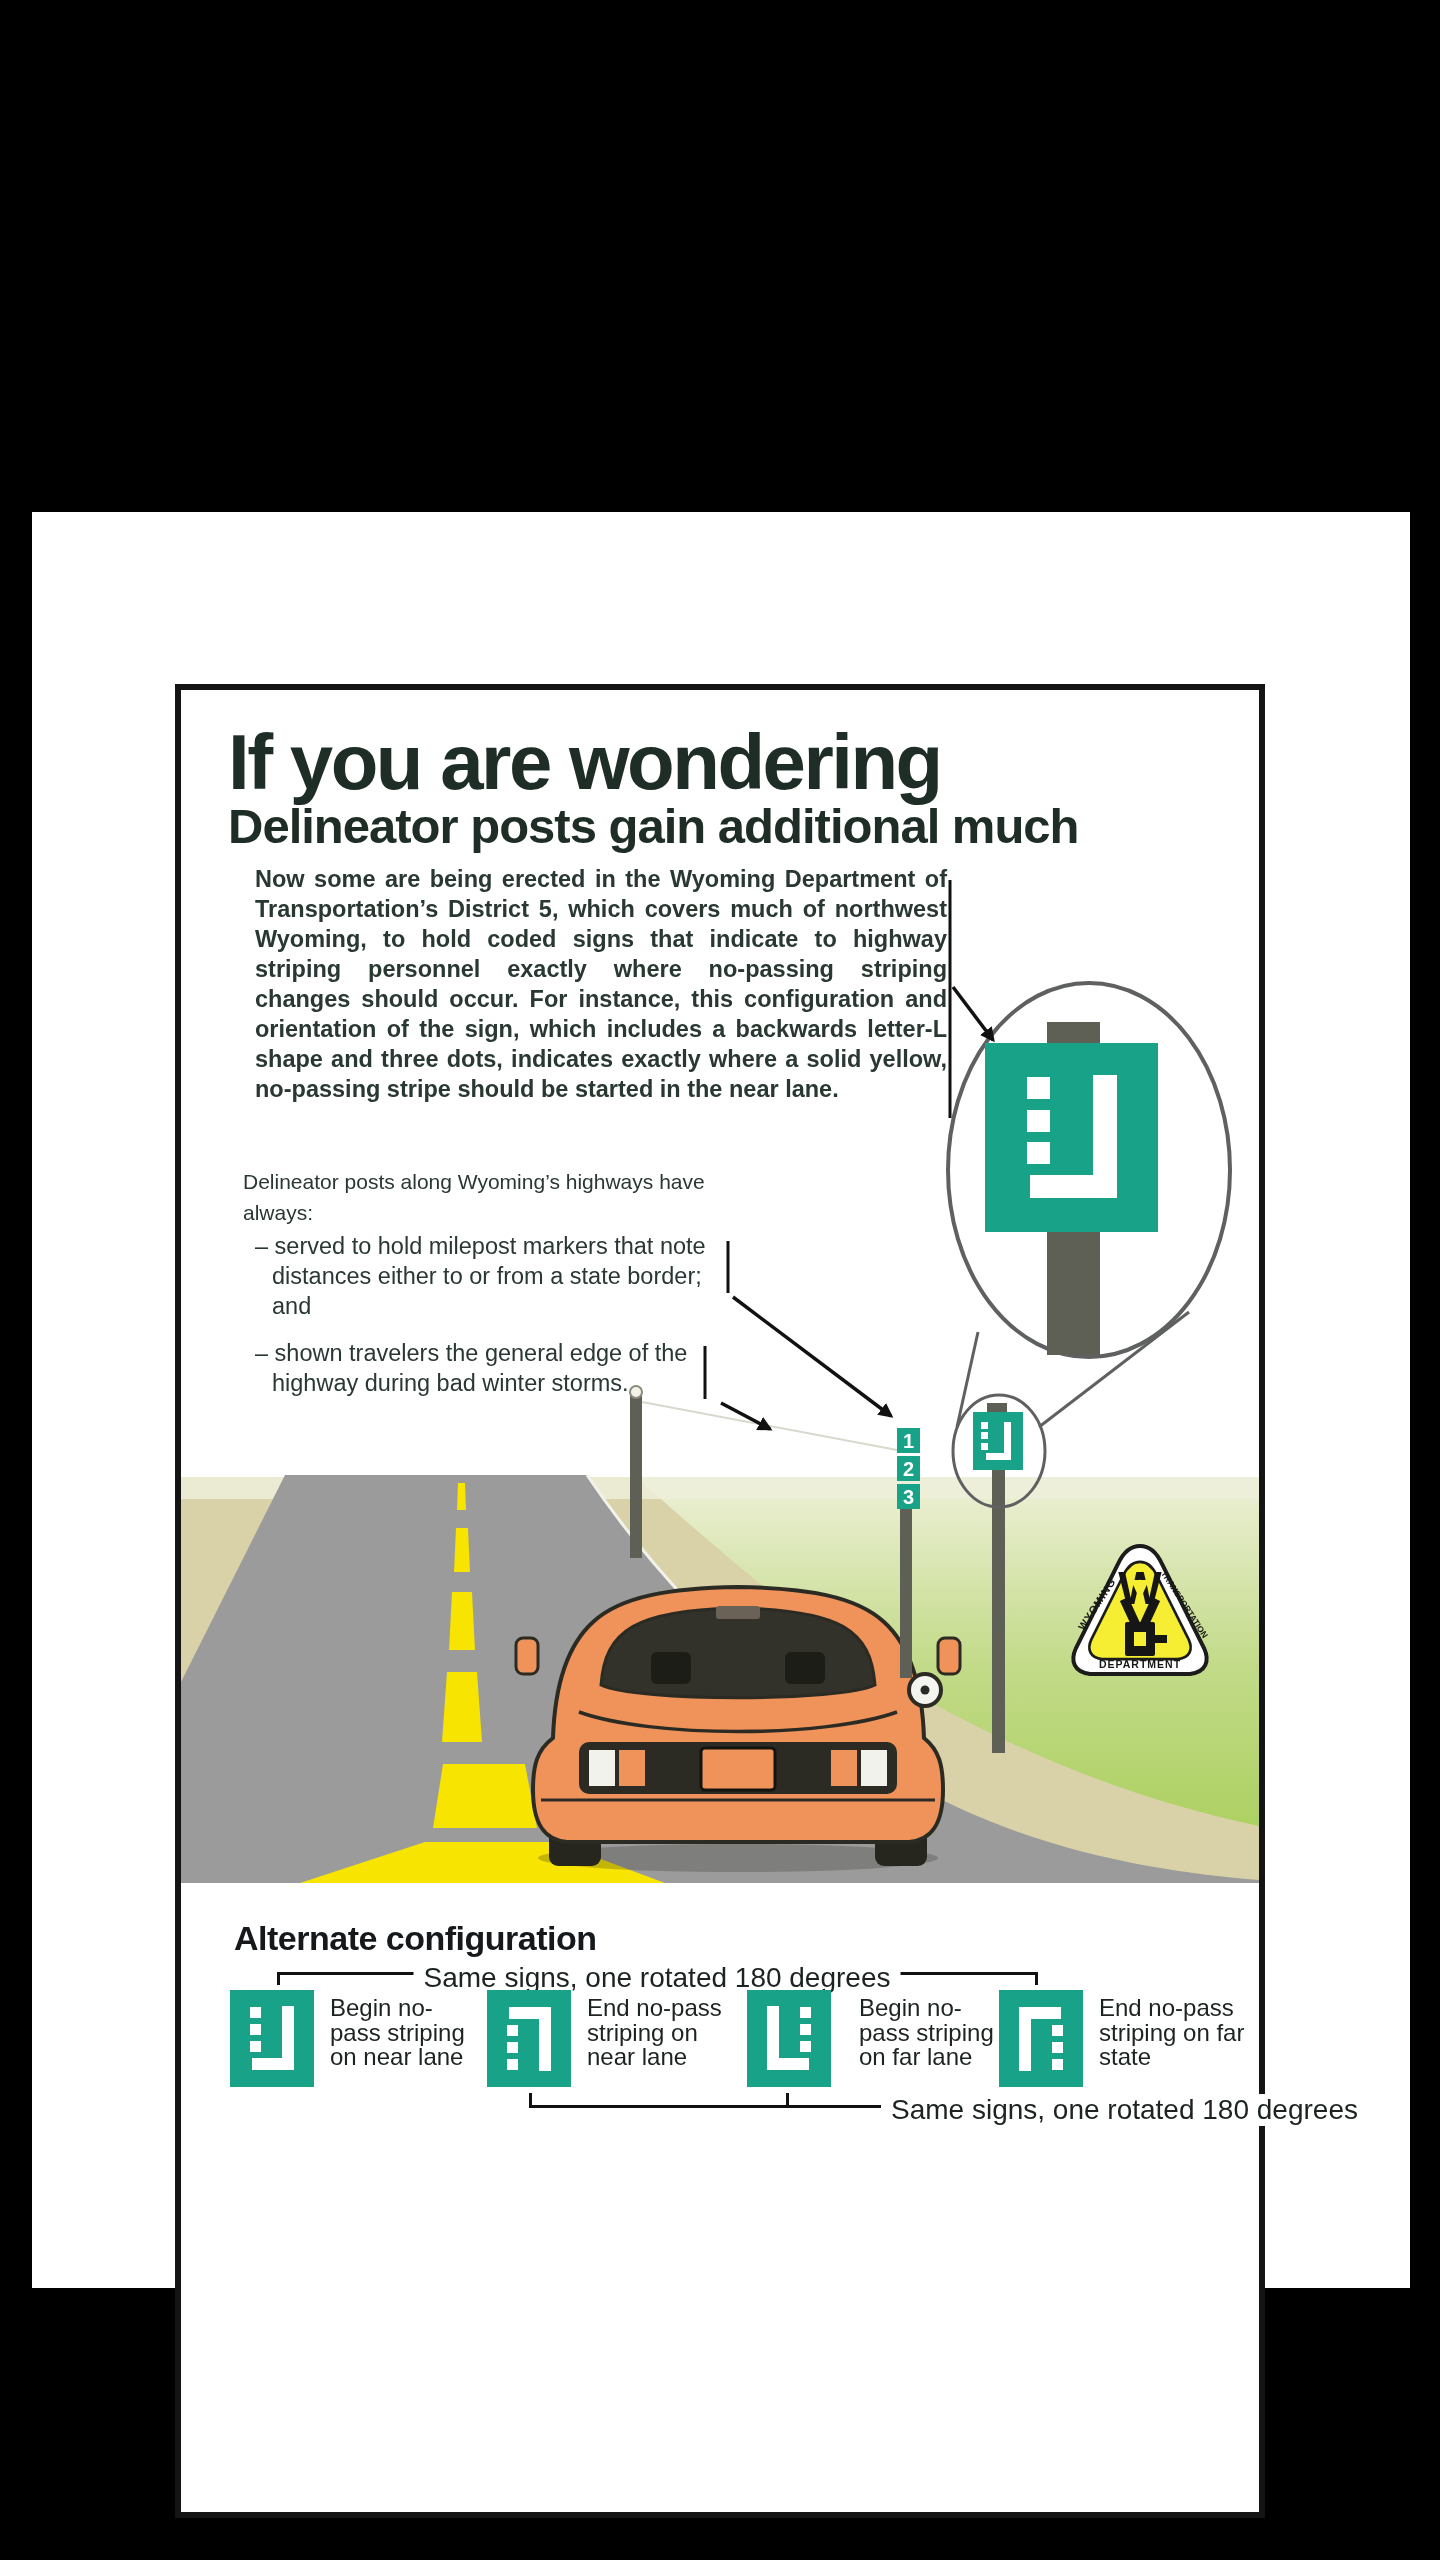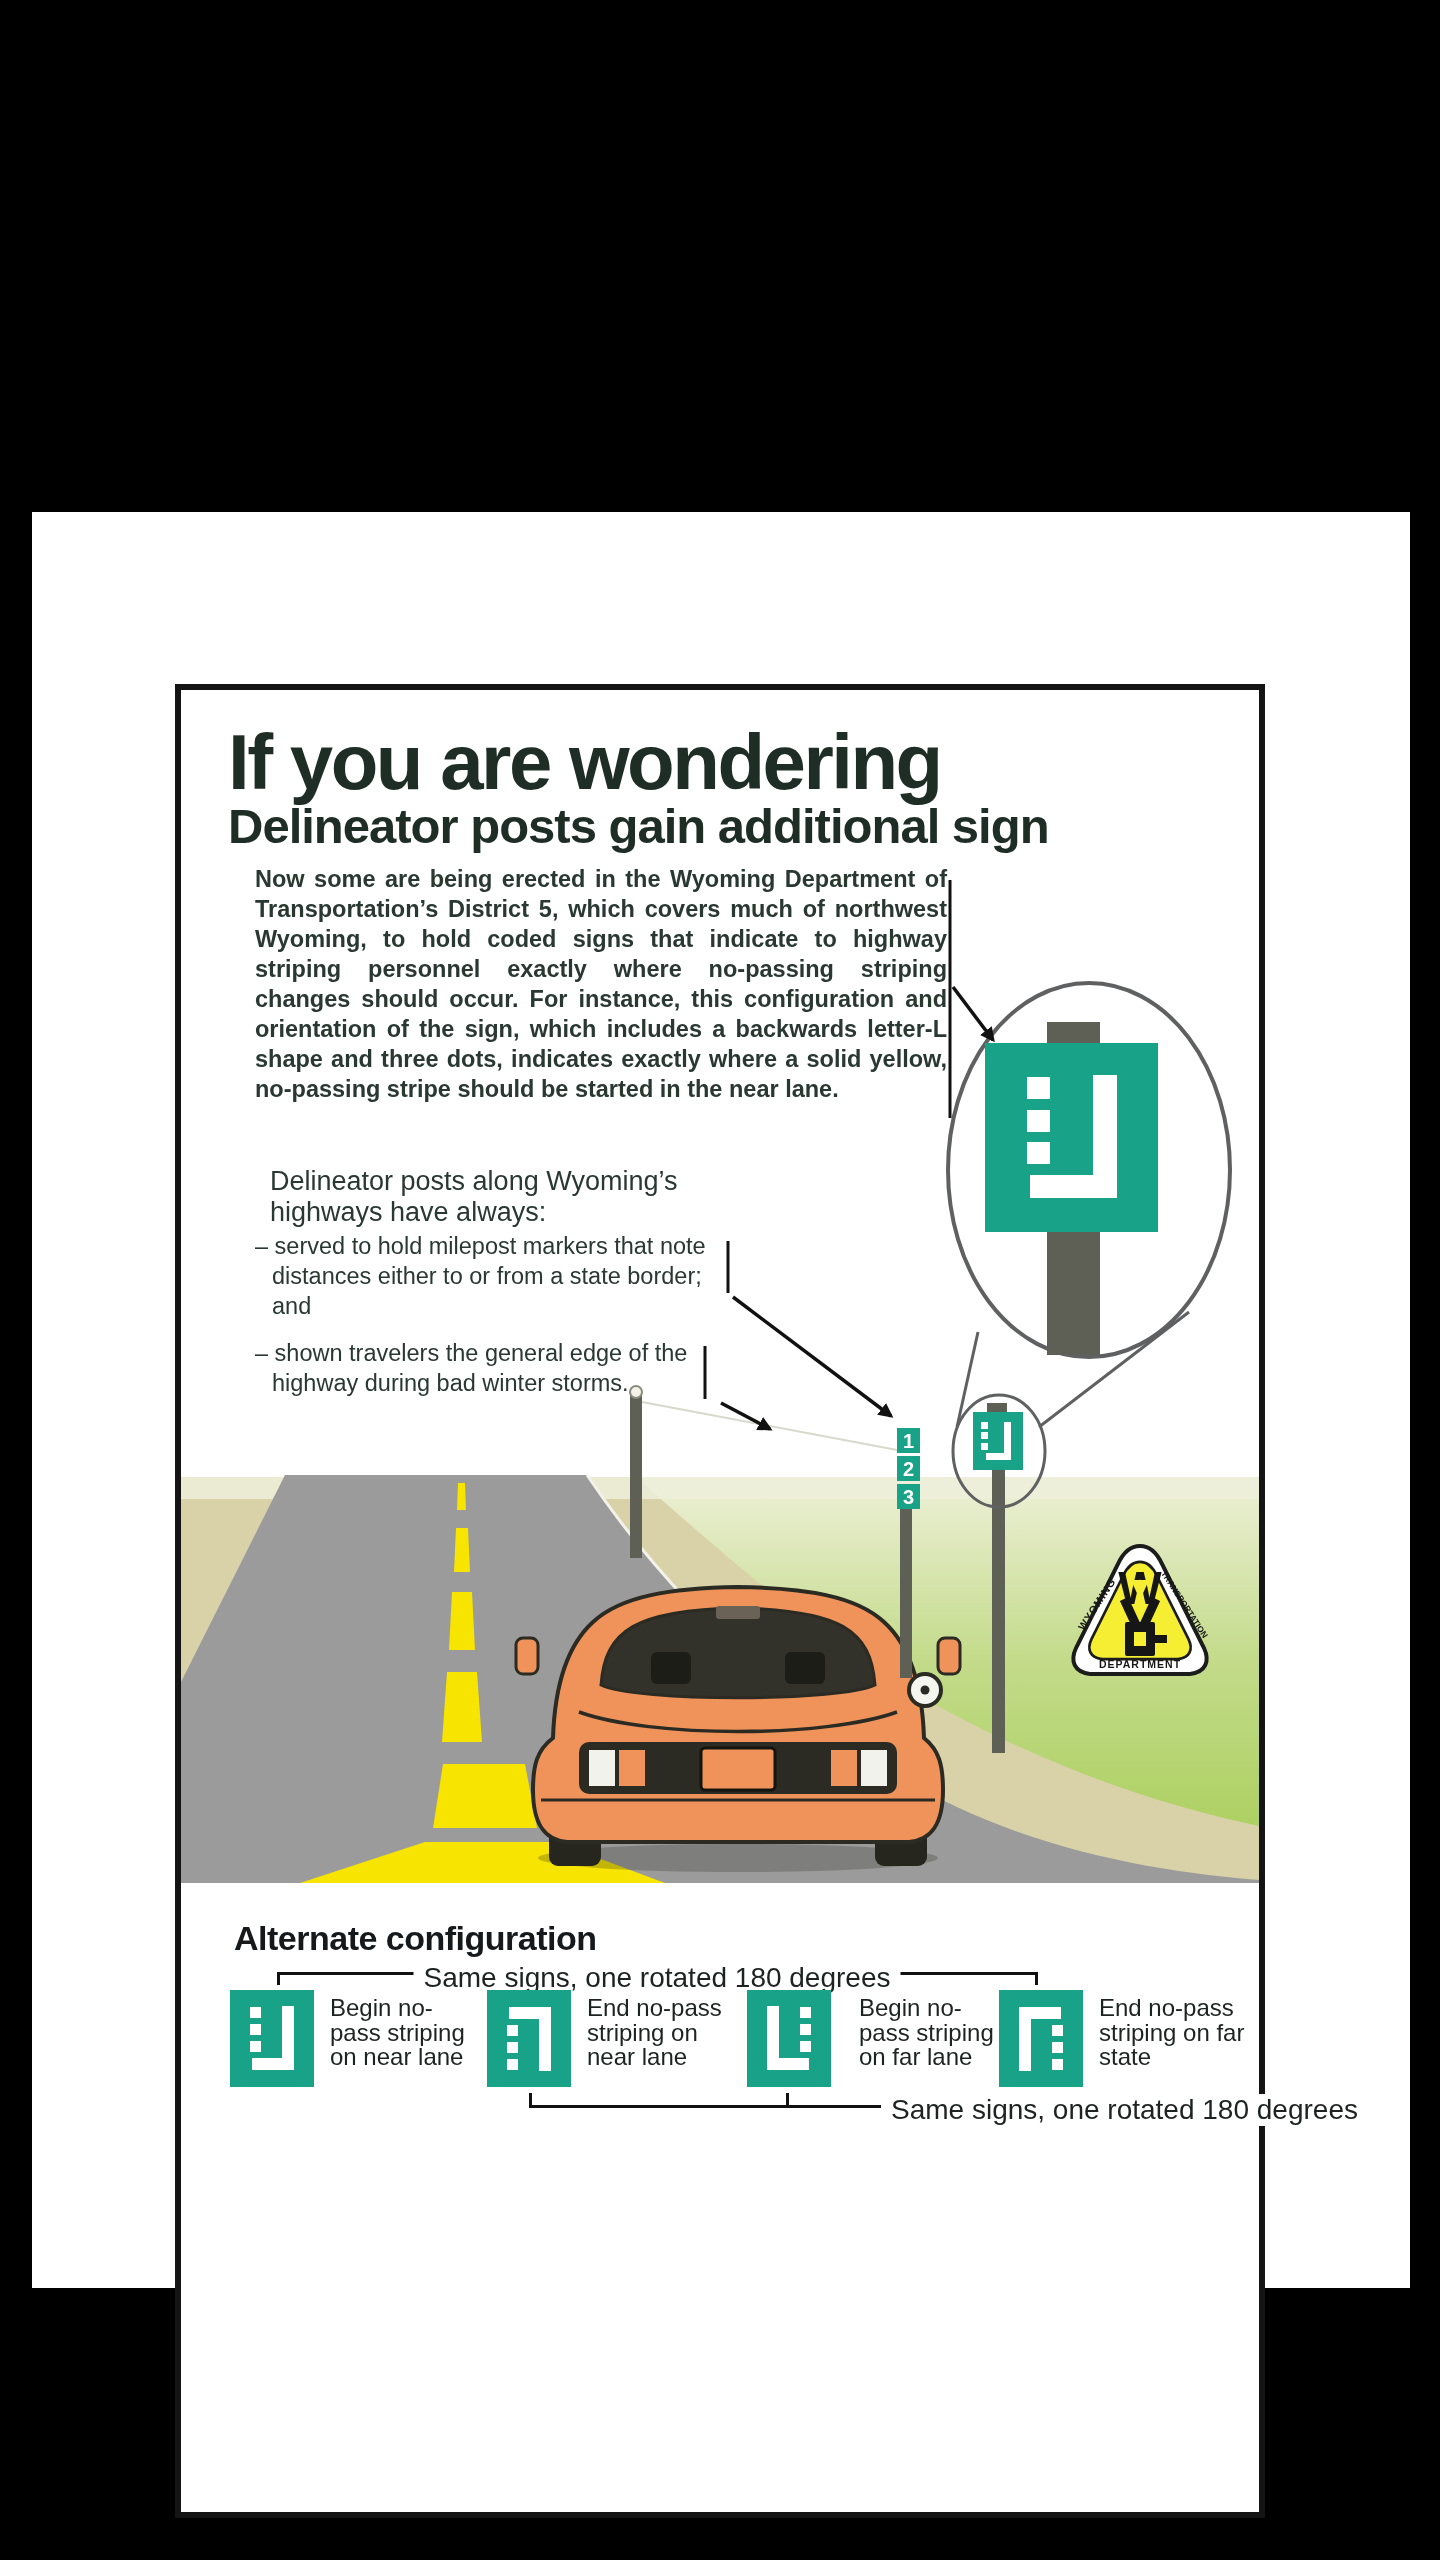--- a/index.html
+++ b/index.html
@@ -8,41 +8,41 @@
     --logoyellow:#f6ee33;
   }
   *{margin:0;padding:0;box-sizing:border-box}
   html,body{width:1440px;height:2560px;background:#000;font-family:"Liberation Sans",sans-serif;position:relative;overflow:hidden}
   .page{position:absolute;left:32px;top:512px;width:1378px;height:1776px;background:#fff}
   .board{position:absolute;left:175px;top:684px;width:1090px;height:1834px;border:6px solid #141414;background:#fff}
   .t{position:absolute;color:var(--body)}
   .title{left:47px;top:33px;font-size:78px;line-height:1;font-weight:bold;letter-spacing:-2.5px;color:var(--title)}
   .subtitle{left:47px;top:112px;font-size:49px;line-height:1;font-weight:bold;letter-spacing:-1px;color:var(--title)}
   .intro{left:74px;top:174px;width:692px;font-size:23.5px;line-height:30px;font-weight:600;text-align:justify;color:var(--body)}
-  .lead{left:89px;top:476px;width:520px;font-size:27px;line-height:31px;color:var(--body)}
+  .lead{left:62px;top:476px;width:520px;font-size:21px;line-height:31px;color:var(--body)}
   .fact{left:74px;font-size:23.5px;line-height:30px;color:var(--body);padding-left:17px;text-indent:-17px}
   .fact1{top:541px;width:472px}
   .fact2{top:648px;width:452px}
   .alt-head{left:53px;top:1229px;font-size:34px;font-weight:bold;letter-spacing:-0.5px;color:var(--ink)}
   .brk{position:absolute;border-top:3px solid #111}
   .tick{position:absolute;width:3px;background:#111}
   .brk-label{position:absolute;font-size:28px;color:#1c2320;background:#fff;padding:0 10px;white-space:nowrap}
   .cfg-label{position:absolute;width:150px;font-size:24px;line-height:24.5px;color:#1c2320}
   .sign{position:absolute}
   svg{display:block}
   .art{position:absolute;left:0;top:0;pointer-events:none}
 </style>
 </head>
 <body>
 
 <div class="page">
   <div class="board" style="left:143px;top:172px">
 
     <div class="t title">If you are wondering</div>
-    <div class="t subtitle">Delineator posts gain additional sign</div>
+    <div class="t subtitle">Delineator posts gain additional much</div>
     <div class="t intro">Now some are being erected in the Wyoming Department of Transportation’s District 5, which covers much of northwest Wyoming, to hold coded signs that indicate to highway striping personnel exactly where no-passing striping changes should occur. For instance, this configuration and orientation of the sign, which includes a backwards letter-L shape and three dots, indicates exactly where a solid yellow, no-passing stripe should be started in the near lane.</div>
     <div class="t lead">Delineator posts along Wyoming’s highways have always:</div>
     <div class="t fact fact2">– shown travelers the general edge of the highway during bad winter storms.</div>
     <div class="t fact fact1">– served to hold milepost markers that note distances either to or from a state border; and</div>
 
     <svg class="art" width="1078" height="1446" viewBox="0 0 1078 1446">
       <defs>
         <linearGradient id="grassG" x1="0" y1="787" x2="0" y2="1193" gradientUnits="userSpaceOnUse">
           <stop offset="0" stop-color="#eef0d8"></stop>
             <stop offset="0.45" stop-color="#c3db8a"></stop>

